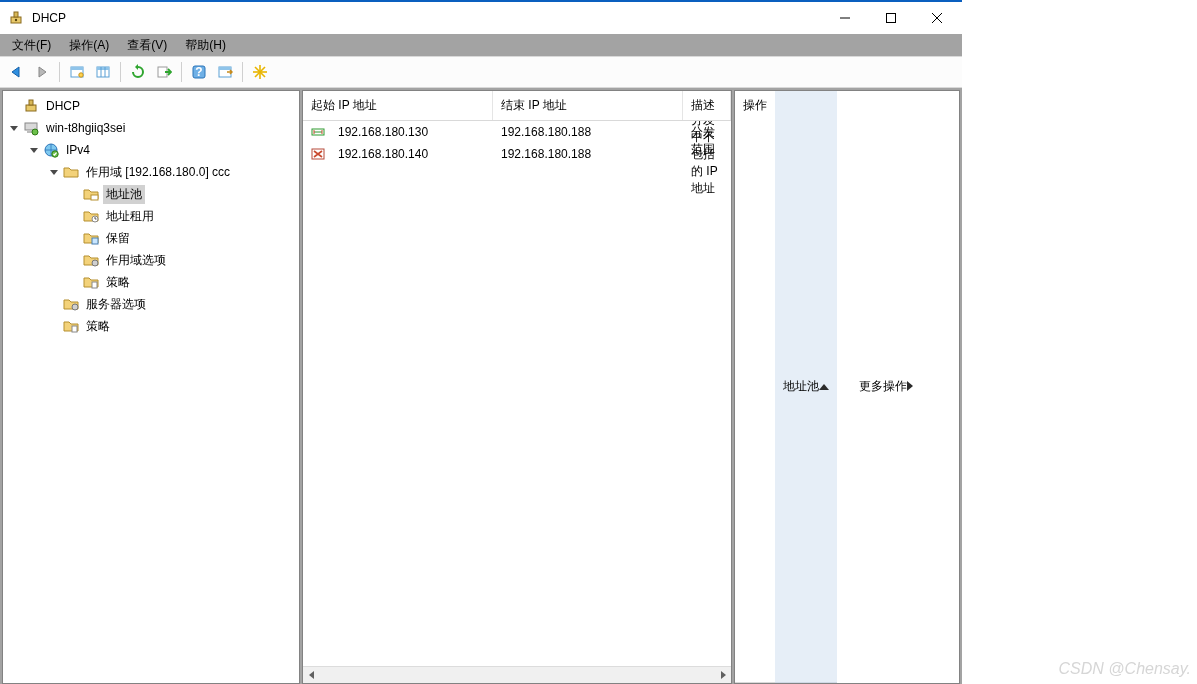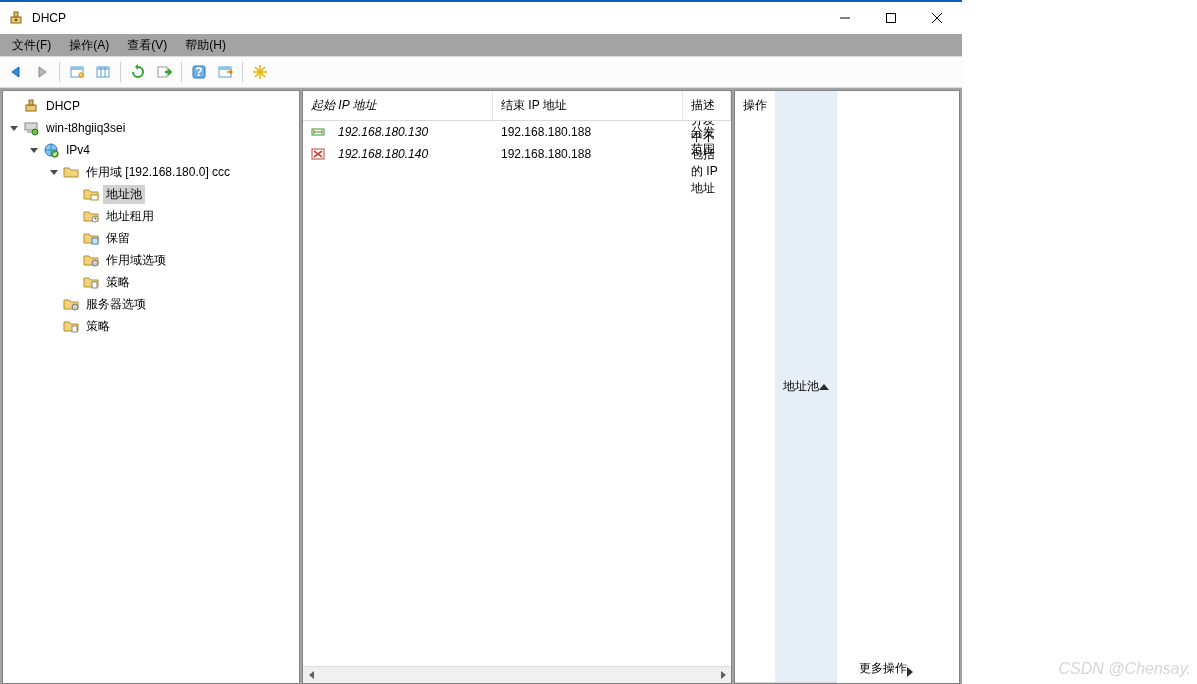--- a/index.html
+++ b/index.html
@@ -23,27 +23,27 @@
 .tree-row .tw{width:14px;height:14px;display:flex;align-items:center;justify-content:center;cursor:pointer;}
 .tree-row .ico{width:16px;height:16px;margin:0 4px 0 2px;flex:0 0 16px;}
 .tree-row .lbl{padding:1px 3px;}
 .tree-row.selected .lbl{background:#d1d1d1;}
 .list{flex:1;margin:2px 1px;display:flex;flex-direction:column;}
 .list-head{display:flex;border-bottom:1px solid #d9d9d9;background:#fff;}
 .list-head .col{padding:6px 8px;border-right:1px solid #e5e5e5;font-weight:normal;}
 .list-body{flex:1;overflow:auto;}
 .list-row{display:flex;align-items:center;height:22px;}
 .list-row .cell{padding:0 8px;display:flex;align-items:center;gap:13px;}
-.col0{width:190px;font-style:italic;}
+.col0{width:190px;}
 .col1{width:190px;}
 .col2{flex:1;}
 .actions{width:226px;margin:2px 2px 2px 1px;display:flex;flex-direction:row;}
 .act-head{padding:6px 8px;border-bottom:1px solid #d9d9d9;}
 .act-sec{background:#e6eef7;padding:5px 8px;display:flex;align-items:center;justify-content:space-between;border-bottom:1px solid #cfd9e6;}
-.act-item{padding:4px 8px 6px 22px;display:flex;align-items:flex-end;justify-content:space-between;}
+.act-item{padding:4px 8px 6px 22px;display:flex;align-items:center;justify-content:space-between;}
 .hscroll{height:17px;background:#f0f0f0;border-top:1px solid #dcdcdc;display:flex;align-items:center;}
 .hscroll .ar{width:17px;height:17px;display:flex;align-items:center;justify-content:center;background:#f0f0f0;}
 .watermark{position:absolute;right:6px;bottom:6px;color:#d6d6d6;font-size:16px;font-style:italic;pointer-events:none;}
 .chev{width:0;height:0;border-left:4px solid transparent;border-right:4px solid transparent;}
 .chev.down{border-top:5px solid #4a4a4a;}
 .chev.right{border-left:5px solid #4a4a4a;border-top:4px solid transparent;border-bottom:4px solid transparent;border-right:none;width:0;height:0;}
 .tri-up{width:0;height:0;border-left:5px solid transparent;border-right:5px solid transparent;border-bottom:6px solid #2b2b2b;}
 .tri-right{width:0;height:0;border-top:5px solid transparent;border-bottom:5px solid transparent;border-left:6px solid #2b2b2b;}
 </style>
 </head>

